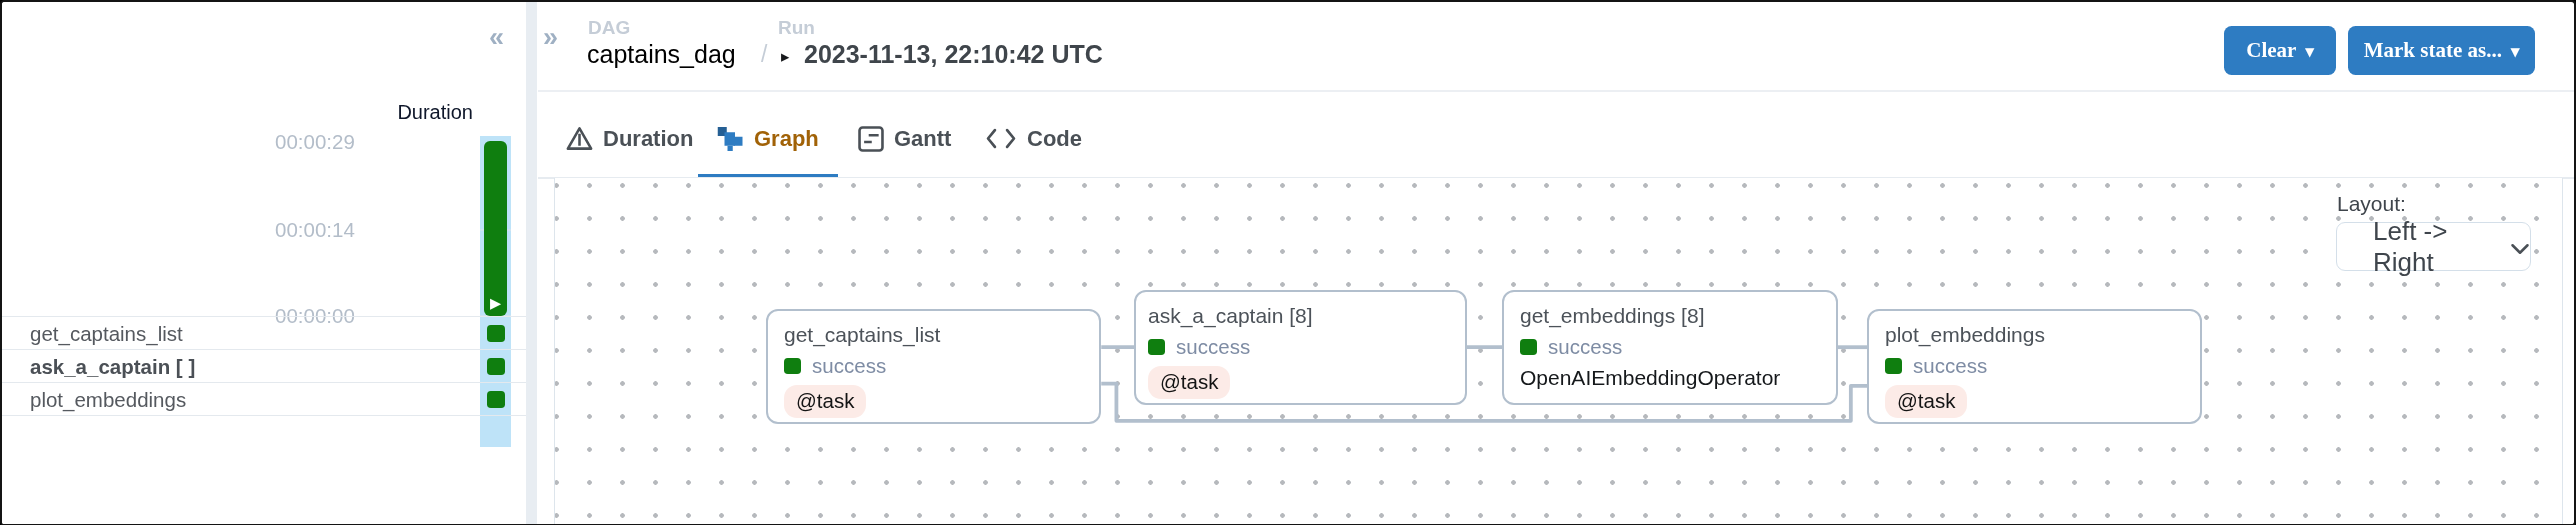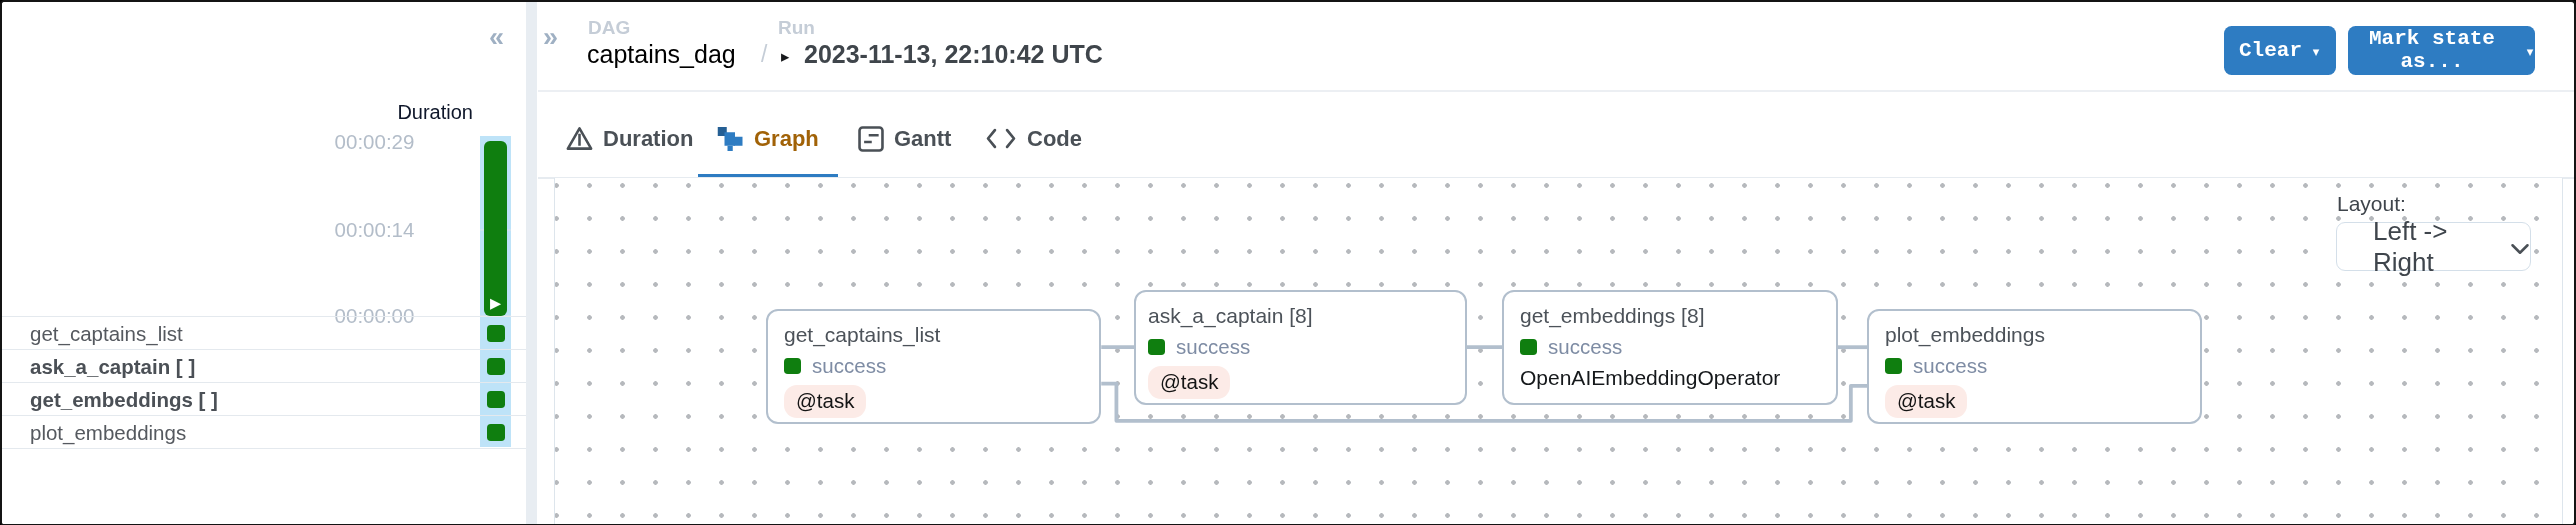--- a/index.html
+++ b/index.html
@@ -4,21 +4,21 @@
 <style>
   * { margin:0; padding:0; box-sizing:border-box; }
   html,body { width:2576px; height:526px; background:#000; font-family:"Liberation Sans", sans-serif; }
   .page { position:fixed; inset:0; width:2576px; height:526px; background:#fff;
           border:2.3px solid #141414; border-radius:4.6px; overflow:hidden; }
 
   
   .sidebar { position:absolute; left:0; top:0; width:524px; height:100%; background:#fff; }
   .collapse-left { position:absolute; left:487px; top:20px; font-size:27px; font-weight:700; color:#9fb0c3; cursor:pointer; }
   .duration-label { position:absolute; left:304px; top:99px; width:167px; text-align:right; font-size:20px; color:#0f172a; }
-  .tick { position:absolute; left:273px; width:199px; text-align:center; font-size:20.5px; color:#b3bdc9; }
+  .tick { position:absolute; left:273px; width:199px; text-align:left; font-size:20.5px; color:#b3bdc9; }
   .tick.t0 { top:128px; } .tick.t1 { top:216px; } .tick.t2 { top:302px; }
   .run-strip { position:absolute; left:478px; top:134px; width:31px; height:311px; background:#bee3f8; }
   .strip-line { position:absolute; left:0; width:100%; height:1.5px; background:#cfe3f2; }
   .run-bar { position:absolute; left:3.8px; top:4.6px; width:23.5px; height:175px; background:#0f7e0f; border-radius:6px; cursor:pointer; }
   .run-bar .play { position:absolute; bottom:4.6px; left:50%; transform:translateX(-50%); color:#fff; font-size:14.4px; }
   .task-rows { position:absolute; left:0; top:314px; width:524px; }
   .task-row { position:relative; height:33px; border-top:1.5px solid #e4e9ee; cursor:pointer; }
   .task-rows .end-border { height:0; border-top:1.5px solid #e4e9ee; }
   .task-row .task-label { position:absolute; left:28px; top:4.6px; font-size:20.5px; color:#55595f; white-space:nowrap; }
   .task-row.bold .task-label { font-weight:700; color:#4b5056; }
@@ -32,21 +32,21 @@
   .crumb-small { position:absolute; font-size:19px; font-weight:700; color:#c5cdd7; }
   .dag-label { left:586px; top:15px; }
   .run-label { left:776px; top:15px; }
   .dag-name { position:absolute; left:585px; top:38px; font-size:25px; font-weight:400; color:#000000; }
   .crumb-sep { position:absolute; left:759px; top:39px; font-size:23px; color:#c5cdd7; }
   .run-play { position:absolute; left:779px; top:44px; font-size:16.7px; color:#17191c; }
   .run-value { position:absolute; left:802px; top:38px; font-size:25px; font-weight:700; color:#3f454b; }
   .header-divider { position:absolute; left:536px; top:88px; right:0; height:1.5px; background:#eceff3; }
 
   .btn { position:absolute; top:23.5px; height:49px; background:#2e7cc2; border:none; border-radius:7.6px;
-         color:#fff; font-family:Liberation Mono, monospace; font-size:21px; font-weight:700; display:flex; align-items:center;
+         color:#fff; font-family:Liberation Serif, serif; font-size:21px; font-weight:700; display:flex; align-items:center;
          justify-content:center; gap:9px; cursor:pointer; }
   .btn-clear { left:2222px; width:112px; }
   .btn-mark  { left:2346px; width:187px; }
   .btn .caret { font-size:16.7px; margin-top:3px; }
 
   
   .tab { position:absolute; top:115px; height:43px; display:flex; align-items:center; gap:10px;
          font-size:22px; font-weight:700; color:#4a5056; cursor:pointer; }
   .tab-details { left:564px; } .tab-graph { left:715px; color:#a16207; } .tab-gantt { left:856px; } .tab-code { left:983px; }
   .tab svg { display:block; }
@@ -97,24 +97,20 @@
 
     <div class="task-rows">
       <div class="task-row">
         <span class="task-label">get_captains_list</span>
         <span class="task-square"></span>
       </div>
       <div class="task-row bold">
         <span class="task-label">ask_a_captain [ ]</span>
         <span class="task-square"></span>
       </div>
-      <div class="task-row bold">
-        <span class="task-label">get_embeddings [ ]</span>
-        <span class="task-square"></span>
-      </div>
       <div class="task-row">
         <span class="task-label">plot_embeddings</span>
         <span class="task-square"></span>
       </div>
       <div class="end-border"></div>
     </div>
   </div>
 
   <div class="panel-divider"></div>
 

